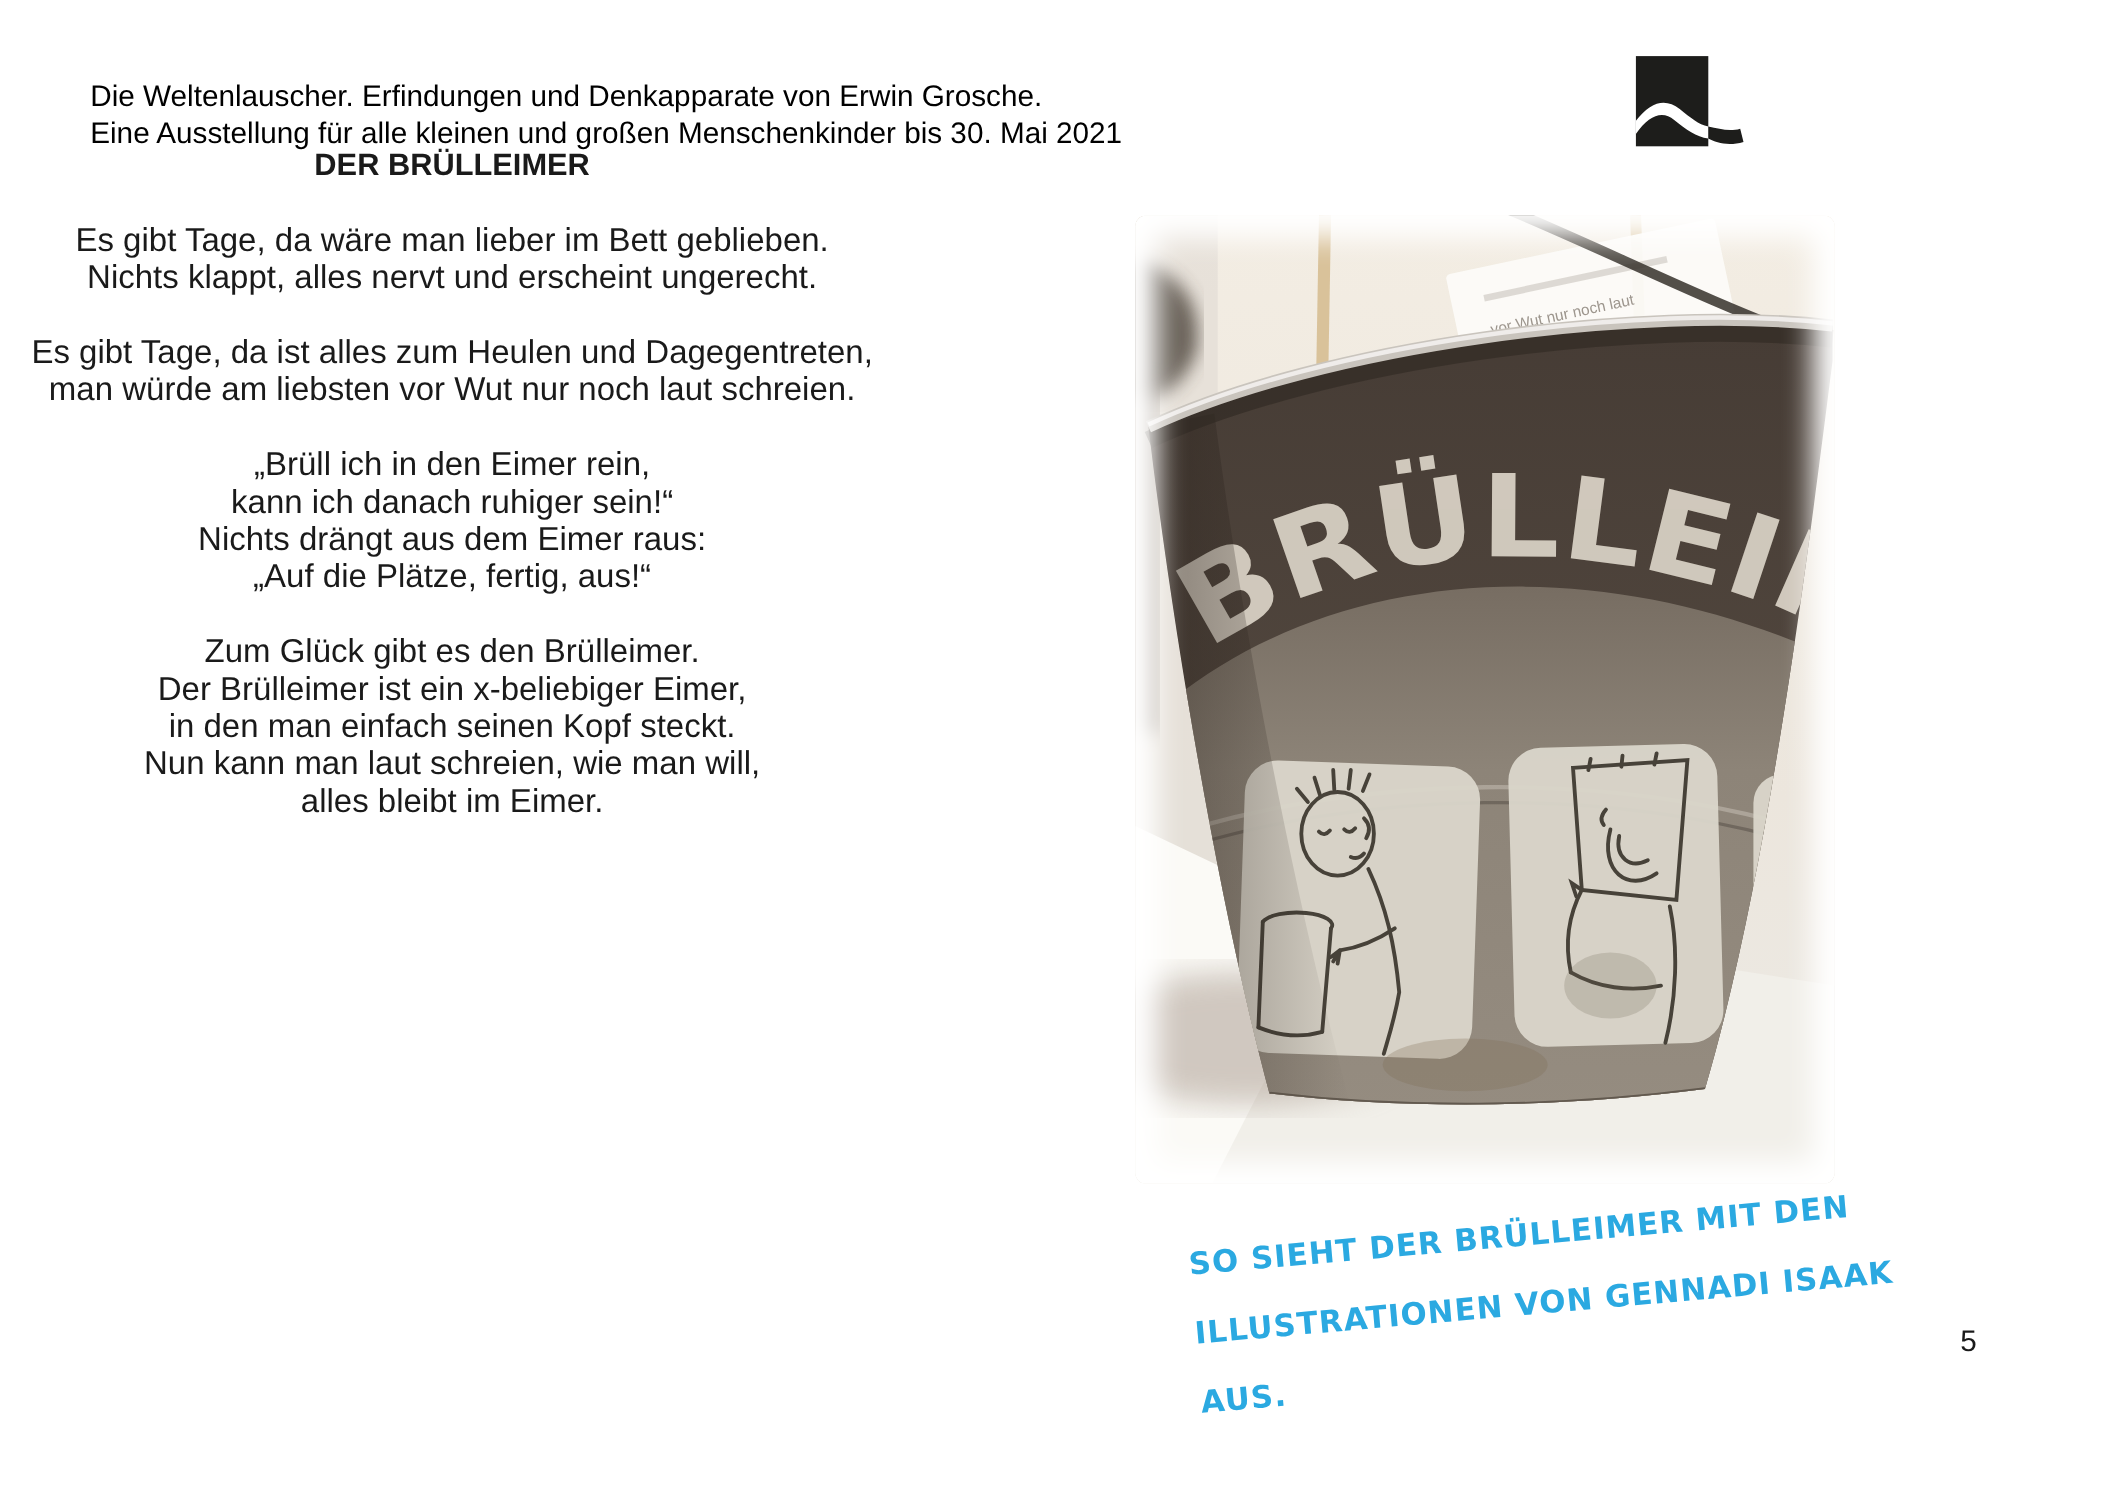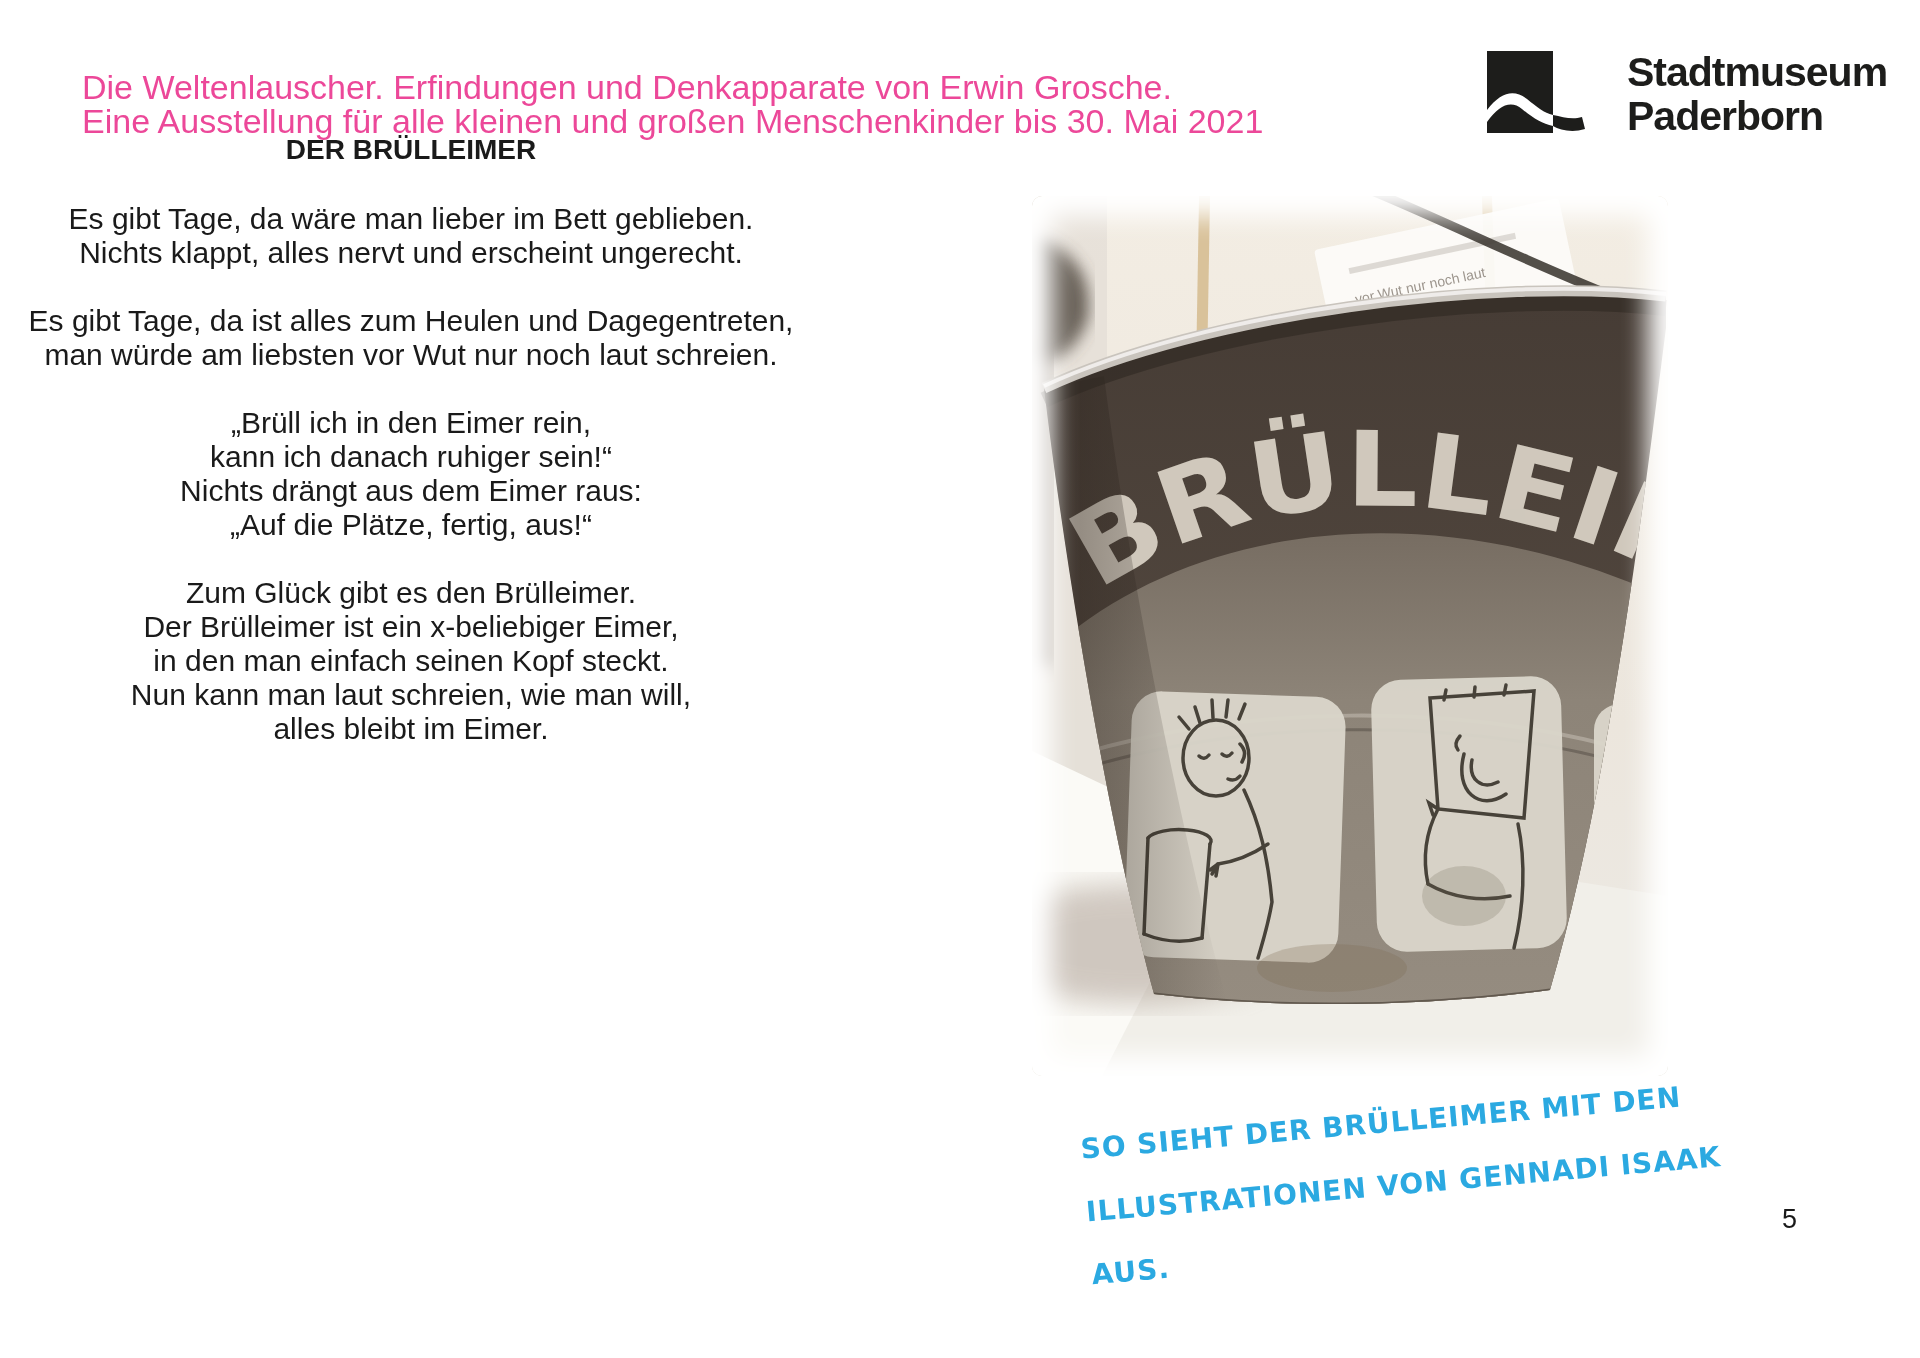--- a/index.html
+++ b/index.html
@@ -1,21 +1,21 @@
 <!DOCTYPE html>
 <html><head>
 <meta charset="utf-8">
 <style>
   html,body{margin:0;padding:0;background:#ffffff;}
   .page{position:relative;width:1920px;height:1358px;background:#ffffff;overflow:hidden;
         font-family:"Liberation Sans",sans-serif;color:#1a1a1a;}
 
   
-  .header-note{position:absolute;left:82px;top:70px;font-size:34px;line-height:34px;
-               color:#ec4899;letter-spacing:0;}
+  .header-note{position:absolute;left:82px;top:70px;font-size:27px;line-height:34px;
+               color:#000000;letter-spacing:0;}
 
   
   .logo{position:absolute;left:1487px;top:48px;display:flex;align-items:flex-start;}
   .logo-mark{display:block;}
   .logo-text{margin-left:34px;font-weight:bold;font-size:41px;line-height:44px;
              letter-spacing:-1px;color:#1d1d1b;margin-top:2px;}
 
   
   .poem{position:absolute;left:21px;top:132px;width:780px;text-align:center;}
   .poem-title{font-size:28px;font-weight:bold;margin:0 0 34px 0;line-height:36px;letter-spacing:0;}
@@ -45,24 +45,20 @@
     <div>Die Weltenlauscher. Erfindungen und Denkapparate von Erwin Grosche.</div>
     <div>Eine Ausstellung für alle kleinen und großen Menschenkinder bis 30. Mai 2021</div>
   </div>
 
   <div class="logo">
     <svg class="logo-mark" width="106" height="92" viewBox="0 0 106 92" xmlns="http://www.w3.org/2000/svg">
       <rect x="0" y="3" width="66" height="82" fill="#1d1d1b"></rect>
       <path d="M0,62 C14,44 27,41 40,51 C50,59 57,65 66,67 L66,78 C55,76 46,70 35,61 C24,52 12,57 0,74 Z" fill="#ffffff"></path>
       <path d="M66,67 C76,69 85,72 95,69 L98,81 C85,85 73,82 66,78 Z" fill="#1d1d1b"></path>
     </svg>
-    <div class="logo-text">
-      <div>Stadtmuseum</div>
-      <div>Paderborn</div>
-    </div>
   </div>
 
   <div class="poem">
     <h1 class="poem-title">DER BRÜLLEIMER</h1>
     <p class="stanza">Es gibt Tage, da wäre man lieber im Bett geblieben.
 Nichts klappt, alles nervt und erscheint ungerecht.</p>
     <p class="stanza">Es gibt Tage, da ist alles zum Heulen und Dagegentreten,
 man würde am liebsten vor Wut nur noch laut schreien.</p>
     <p class="stanza">„Brüll ich in den Eimer rein,
 kann ich danach ruhiger sein!“

